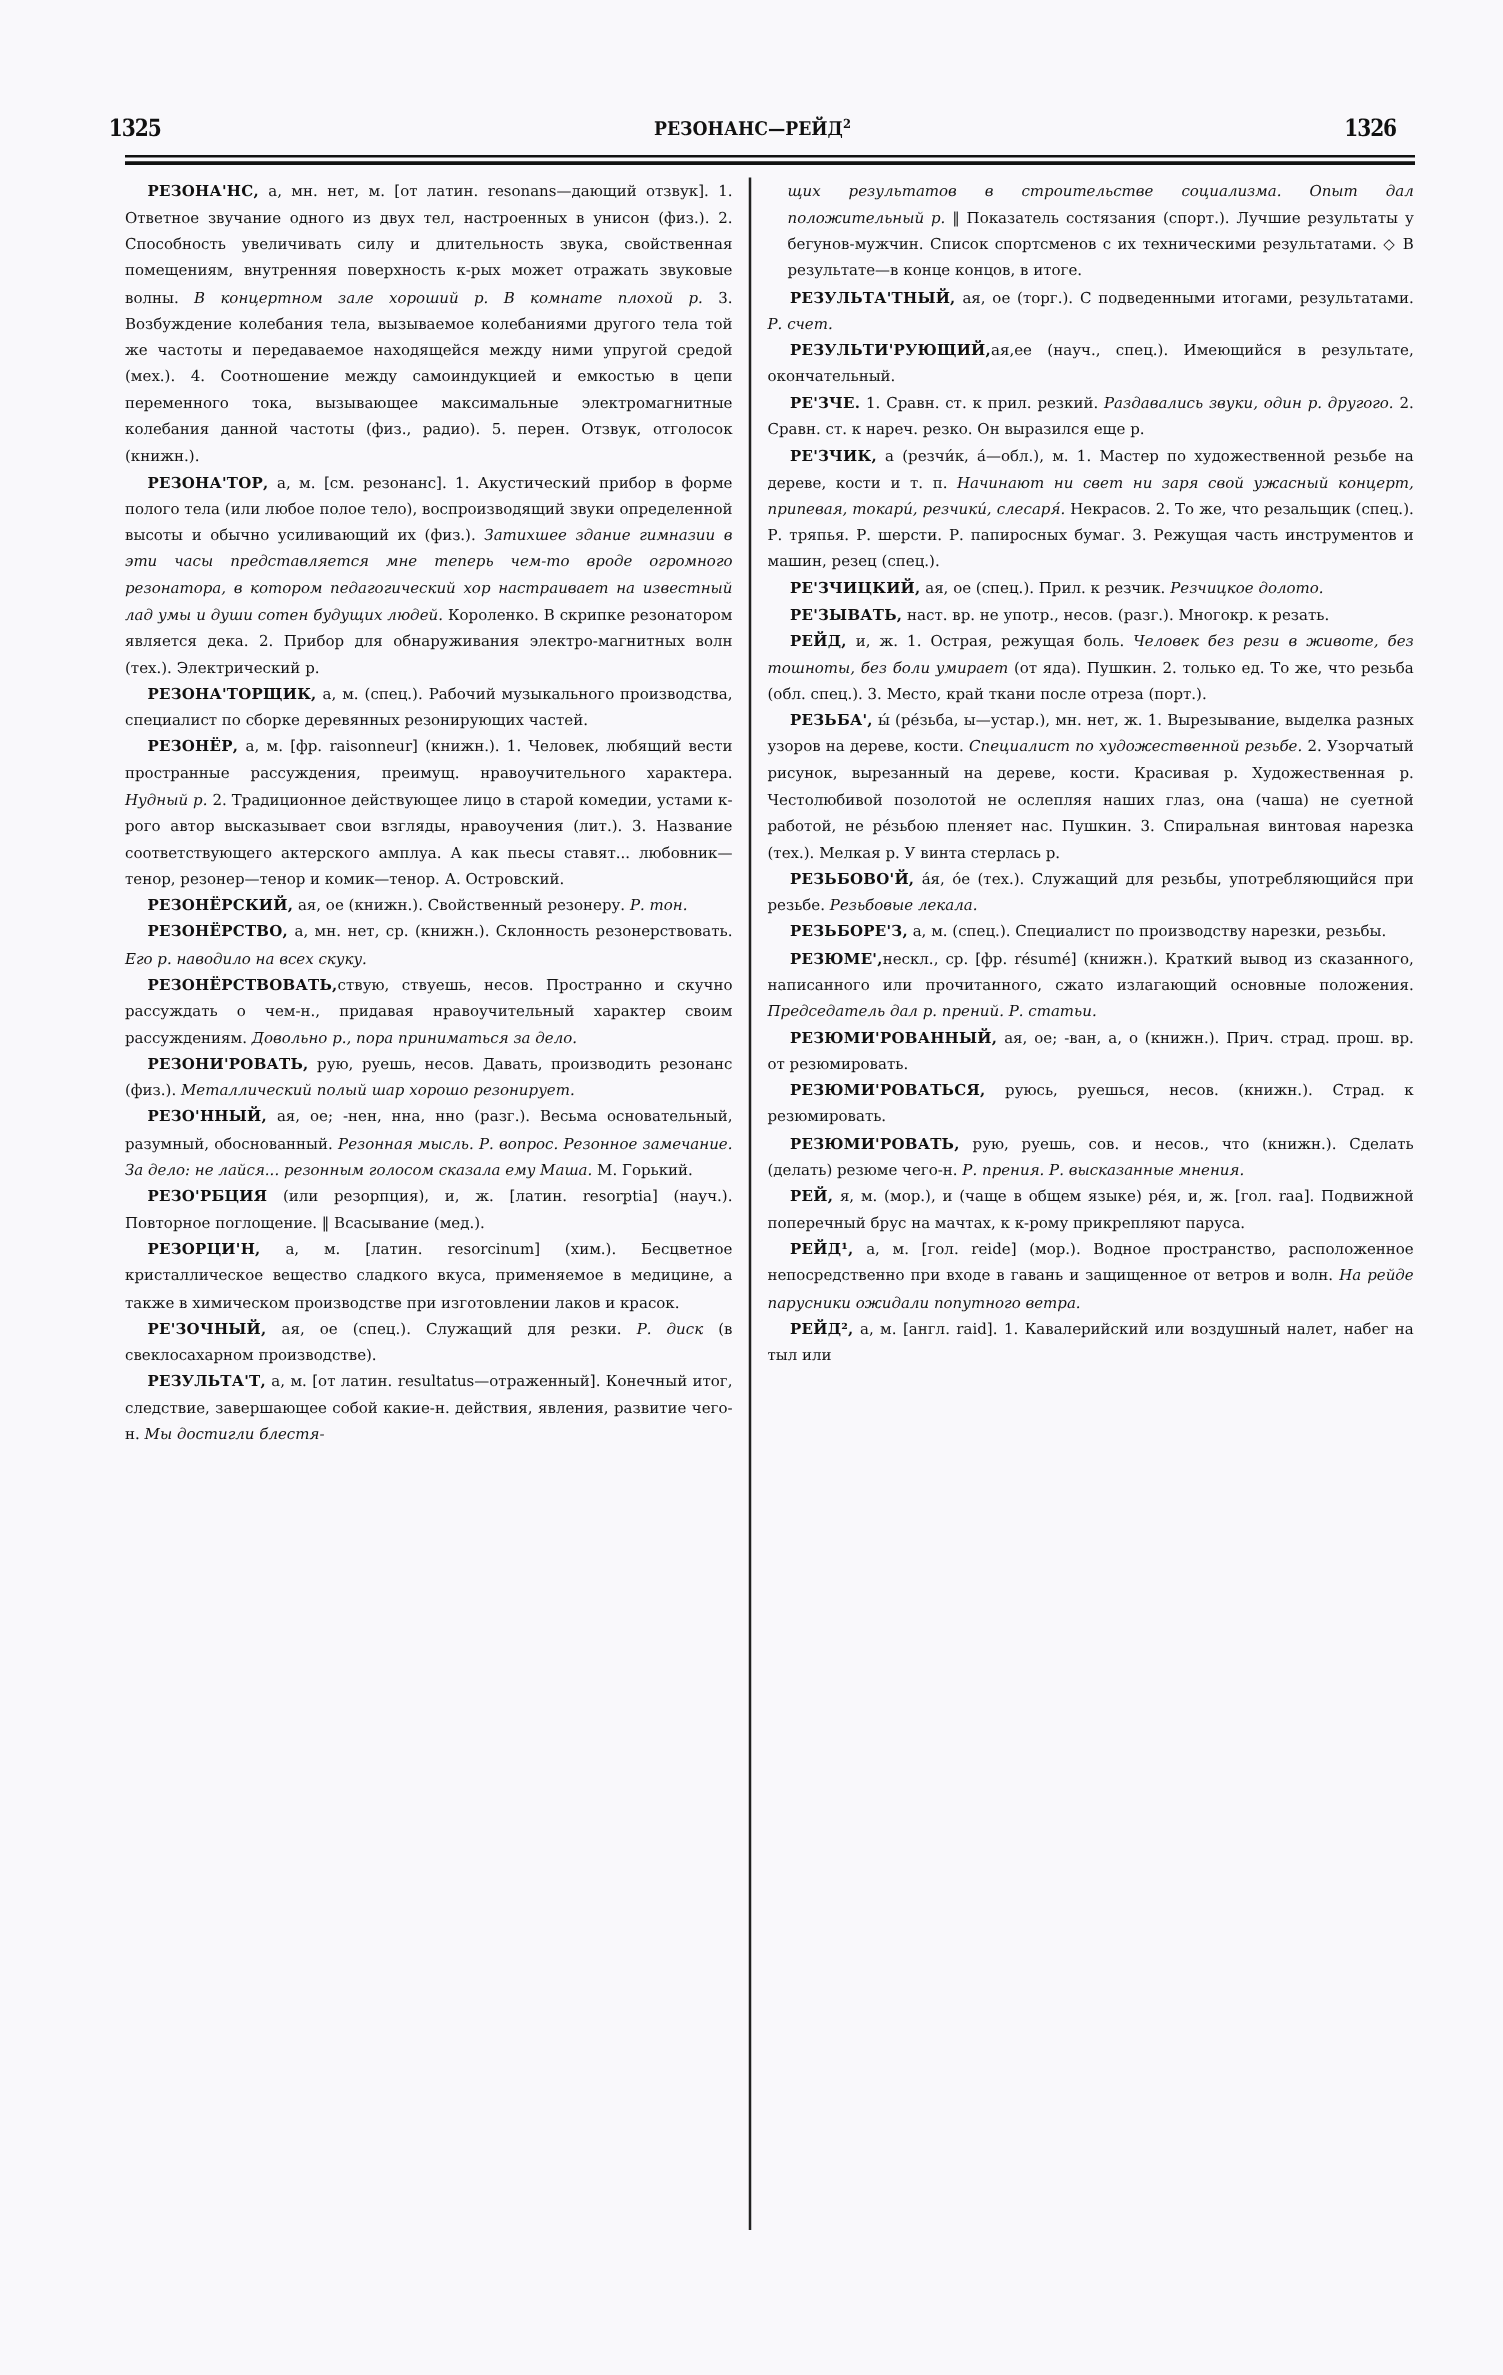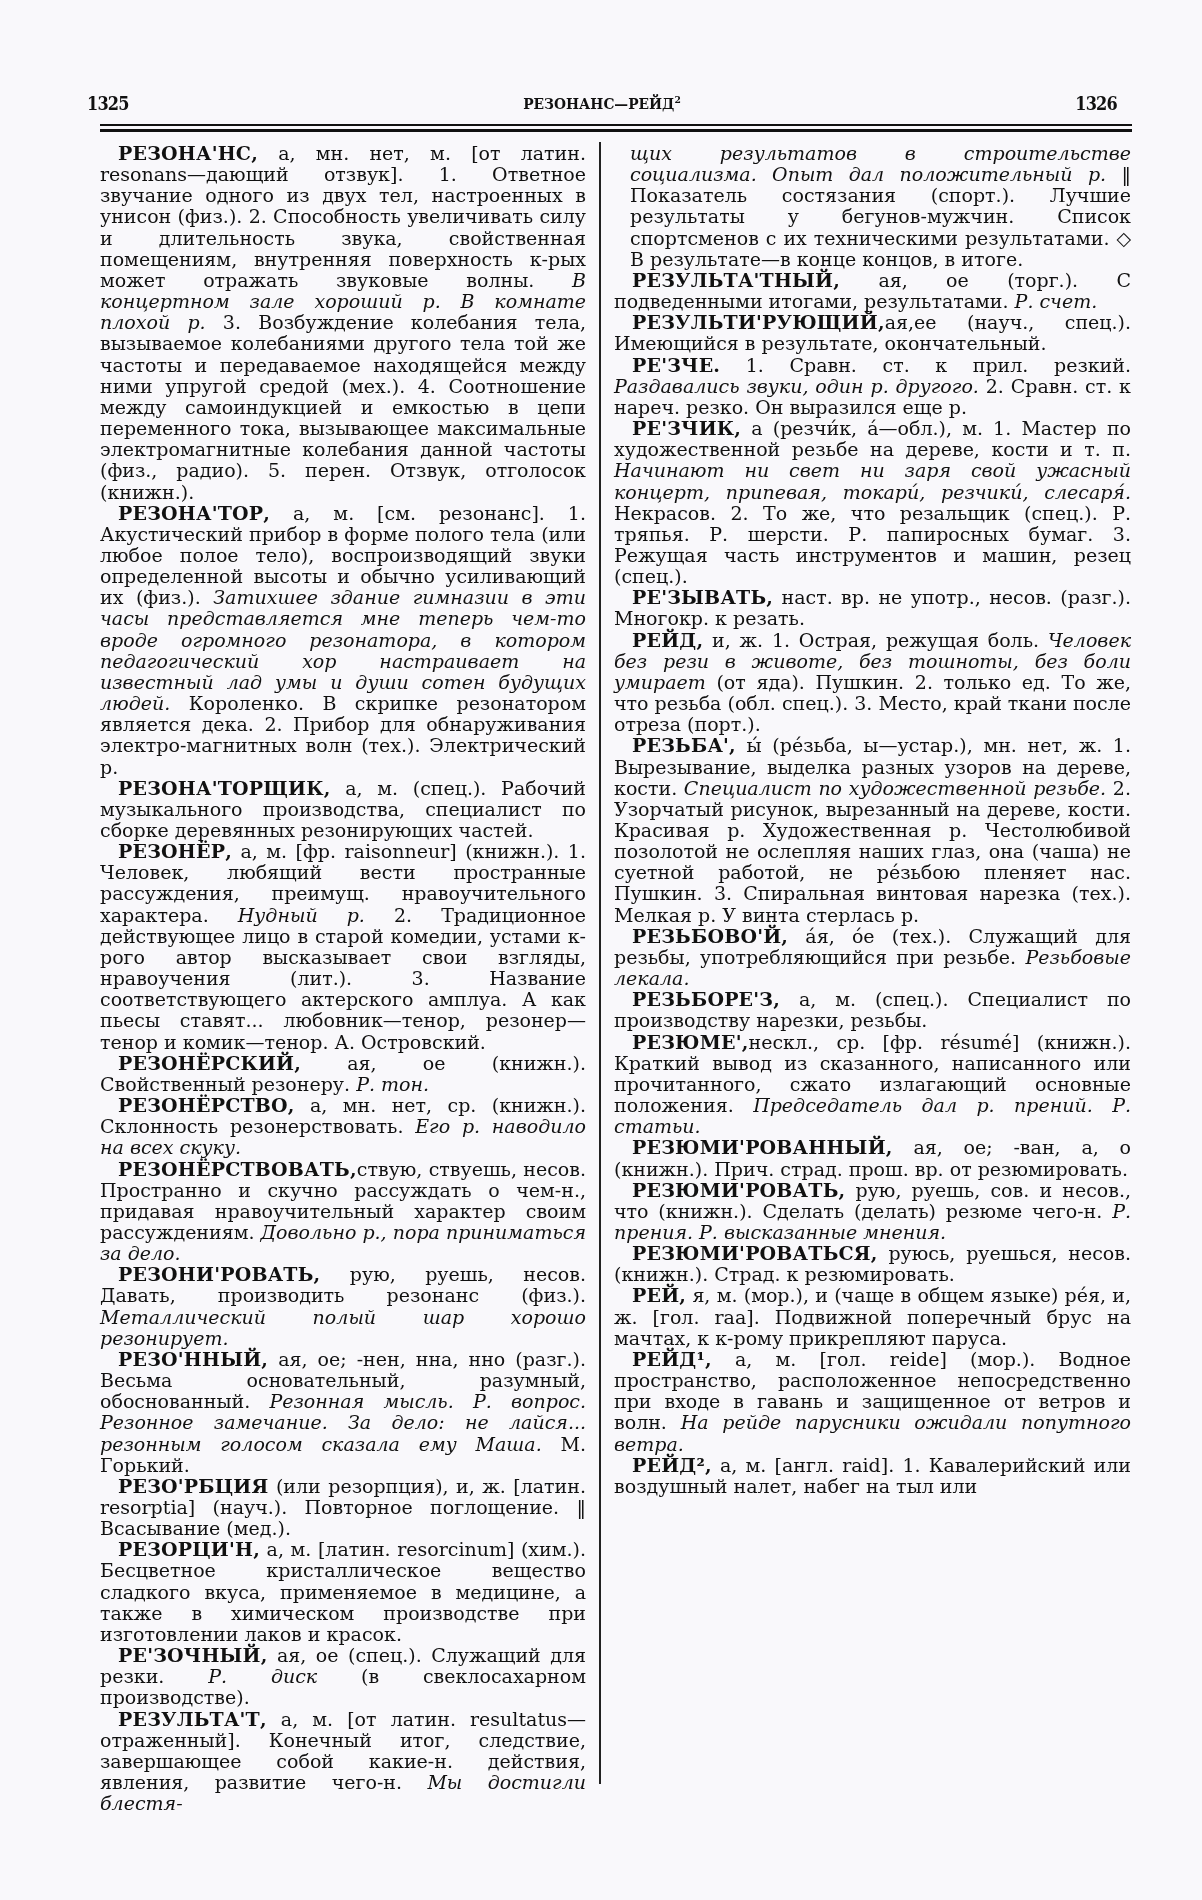--- a/index.html
+++ b/index.html
@@ -11,21 +11,21 @@
   .hdr { position: absolute; top: 92px; left: 87px; width: 1030px; height: 30px; }
   .pg-left { position: absolute; left: 0; top: 0; font-size: 19px; font-weight: bold; letter-spacing: -1px; transform: scaleX(0.85); transform-origin: left; }
   .pg-right { position: absolute; right: 0; top: 0; font-size: 19px; font-weight: bold; letter-spacing: -1px; transform: scaleX(0.85); transform-origin: right; }
   .running { position: absolute; left: 0; right: 0; top: 2px; text-align: center; font-size: 15px; font-weight: bold; transform: scaleX(0.92); }
   .running sup { font-size: 10px; }
   .rule1 { position: absolute; left: 100px; top: 124px; width: 1032px; height: 2px; background: #111; }
   .rule2 { position: absolute; left: 100px; top: 129px; width: 1032px; height: 3px; background: #111; }
   .vrule { position: absolute; left: 599px; top: 142px; width: 2px; height: 1642px; background: #222; }
   .col {
     position: absolute; top: 143px;
-    font-size: 19px; line-height: 21.15px; text-align: justify;
+    font-size: 12px; line-height: 21.15px; text-align: justify;
     hyphens: none;
   }
   .col.left { left: 100px; width: 486px; }
   .col.right { left: 614px; width: 517px; }
   .entry { text-indent: 18px; margin: 0; }
   .entry.cont { text-indent: 0; margin-left: 16px; }
   .hw { font-weight: bold; letter-spacing: 0.2px; }
   .it { font-style: italic; }
 </style>
 </head>
@@ -54,25 +54,26 @@
     <p class="entry"><span class="hw">РЕЗОРЦИ'Н,</span><span> а, м. [латин. resorcinum] (хим.). Бесцветное кристаллическое вещество сладкого вкуса, применяемое в медицине, а также в химическом производстве при изготовлении лаков и красок.</span><span class="it"></span><span></span></p>
     <p class="entry"><span class="hw">РЕ'ЗОЧНЫЙ,</span><span> ая, ое (спец.). Служащий для резки. </span><span class="it">Р. диск</span><span> (в свеклосахарном производстве).</span></p>
     <p class="entry"><span class="hw">РЕЗУЛЬТА'Т,</span><span> а, м. [от латин. resultatus—отраженный]. Конечный итог, следствие, завершающее собой какие-н. действия, явления, развитие чего-н. </span><span class="it">Мы достигли блестя-</span><span></span></p>
   </div>
 <div class="col right" id="col-right">
     <p class="entry cont"><span class="hw"></span><span></span><span class="it">щих результатов в строительстве социализма. Опыт дал положительный р.</span><span> ‖ Показатель состязания (спорт.). Лучшие результаты у бегунов-мужчин. Список спортсменов с их техническими результатами. ◇ В результате—в конце концов, в итоге.</span></p>
     <p class="entry"><span class="hw">РЕЗУЛЬТА'ТНЫЙ,</span><span> ая, ое (торг.). С подведенными итогами, результатами. </span><span class="it">Р. счет.</span><span></span></p>
     <p class="entry"><span class="hw">РЕЗУЛЬТИ'РУЮЩИЙ,</span><span>ая,ее (науч., спец.). Имеющийся в результате, окончательный.</span><span class="it"></span><span></span></p>
     <p class="entry"><span class="hw">РЕ'ЗЧЕ.</span><span> 1. Сравн. ст. к прил. резкий. </span><span class="it">Раздавались звуки, один р. другого.</span><span> 2. Сравн. ст. к нареч. резко. Он выразился еще р.</span></p>
     <p class="entry"><span class="hw">РЕ'ЗЧИК,</span><span> а (резчи́к, а́—обл.), м. 1. Мастер по художественной резьбе на дереве, кости и т. п. </span><span class="it">Начинают ни свет ни заря свой ужасный концерт, припевая, токари́, резчики́, слесаря́.</span><span> Некрасов. 2. То же, что резальщик (спец.). Р. тряпья. Р. шерсти. Р. папиросных бумаг. 3. Режущая часть инструментов и машин, резец (спец.).</span></p>
+    <p class="entry"><span class="hw">РЕ'ЗЧИЦКИЙ,</span><span> ая, ое (спец.). Прил. к резчик. </span><span class="it">Резчицкое долото.</span><span></span></p>
     <p class="entry"><span class="hw">РЕ'ЗЫВАТЬ,</span><span> наст. вр. не употр., несов. (разг.). Многокр. к резать.</span><span class="it"></span><span></span></p>
     <p class="entry"><span class="hw">РЕЙД,</span><span> и, ж. 1. Острая, режущая боль. </span><span class="it">Человек без рези в животе, без тошноты, без боли умирает</span><span> (от яда). Пушкин. 2. только ед. То же, что резьба (обл. спец.). 3. Место, край ткани после отреза (порт.).</span></p>
     <p class="entry"><span class="hw">РЕЗЬБА',</span><span> ы́ (ре́зьба, ы—устар.), мн. нет, ж. 1. Вырезывание, выделка разных узоров на дереве, кости. </span><span class="it">Специалист по художественной резьбе.</span><span> 2. Узорчатый рисунок, вырезанный на дереве, кости. Красивая р. Художественная р. Честолюбивой позолотой не ослепляя наших глаз, она (чаша) не суетной работой, не ре́зьбою пленяет нас. Пушкин. 3. Спиральная винтовая нарезка (тех.). Мелкая р. У винта стерлась р.</span></p>
     <p class="entry"><span class="hw">РЕЗЬБОВО'Й,</span><span> а́я, о́е (тех.). Служащий для резьбы, употребляющийся при резьбе. </span><span class="it">Резьбовые лекала.</span><span></span></p>
     <p class="entry"><span class="hw">РЕЗЬБОРЕ'З,</span><span> а, м. (спец.). Специалист по производству нарезки, резьбы.</span><span class="it"></span><span></span></p>
     <p class="entry"><span class="hw">РЕЗЮМЕ',</span><span>нескл., ср. [фр. résumé] (книжн.). Краткий вывод из сказанного, написанного или прочитанного, сжато излагающий основные положения. </span><span class="it">Председатель дал р. прений. Р. статьи.</span><span></span></p>
     <p class="entry"><span class="hw">РЕЗЮМИ'РОВАННЫЙ,</span><span> ая, ое; -ван, а, о (книжн.). Прич. страд. прош. вр. от резюмировать.</span><span class="it"></span><span></span></p>
+    <p class="entry"><span class="hw">РЕЗЮМИ'РОВАТЬСЯ,</span><span> руюсь, руешься, несов. (книжн.). Страд. к резюмировать.</span><span class="it"></span><span></span></p>
     <p class="entry"><span class="hw">РЕЗЮМИ'РОВАТЬ,</span><span> рую, руешь, сов. и несов., что (книжн.). Сделать (делать) резюме чего-н. </span><span class="it">Р. прения. Р. высказанные мнения.</span><span></span></p>
-    <p class="entry"><span class="hw">РЕЗЮМИ'РОВАТЬСЯ,</span><span> руюсь, руешься, несов. (книжн.). Страд. к резюмировать.</span><span class="it"></span><span></span></p>
     <p class="entry"><span class="hw">РЕЙ,</span><span> я, м. (мор.), и (чаще в общем языке) ре́я, и, ж. [гол. raa]. Подвижной поперечный брус на мачтах, к к-рому прикрепляют паруса.</span><span class="it"></span><span></span></p>
     <p class="entry"><span class="hw">РЕЙД¹,</span><span> а, м. [гол. reide] (мор.). Водное пространство, расположенное непосредственно при входе в гавань и защищенное от ветров и волн. </span><span class="it">На рейде парусники ожидали попутного ветра.</span><span></span></p>
     <p class="entry"><span class="hw">РЕЙД²,</span><span> а, м. [англ. raid]. 1. Кавалерийский или воздушный налет, набег на тыл или</span><span class="it"></span><span></span></p>
   </div>
 
 </body></html>

